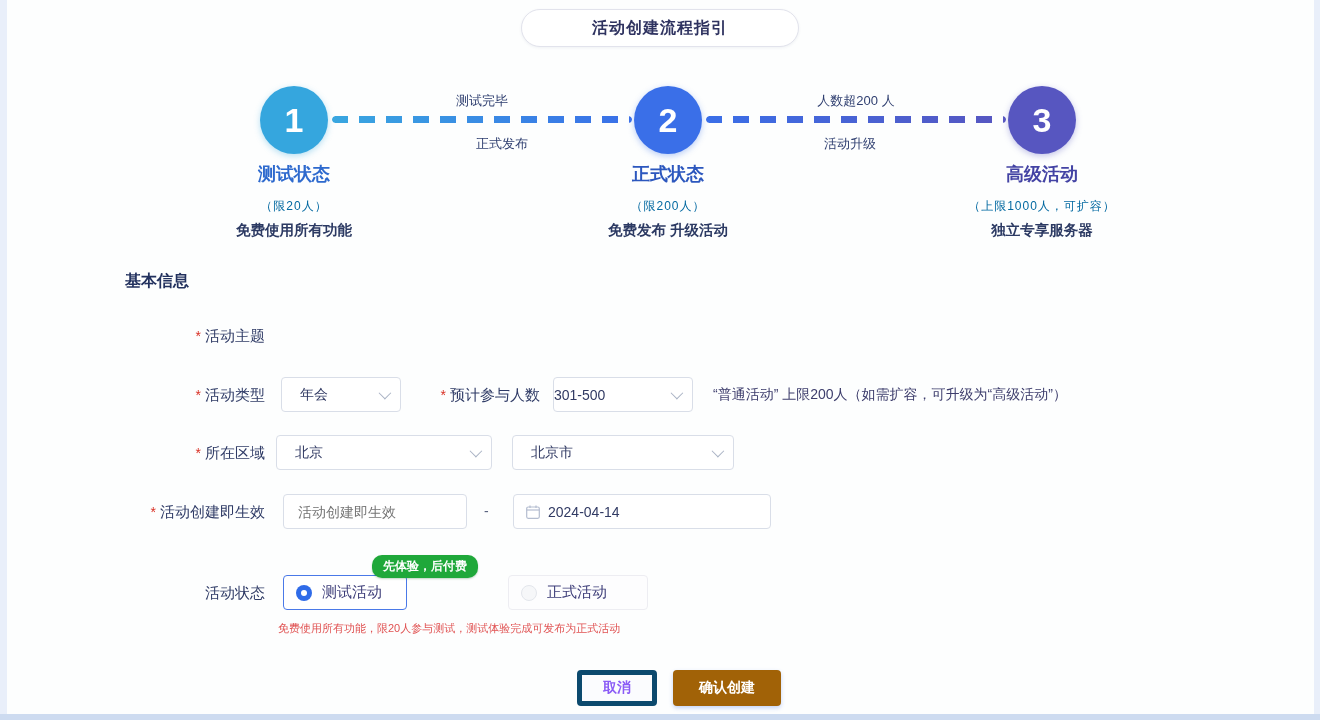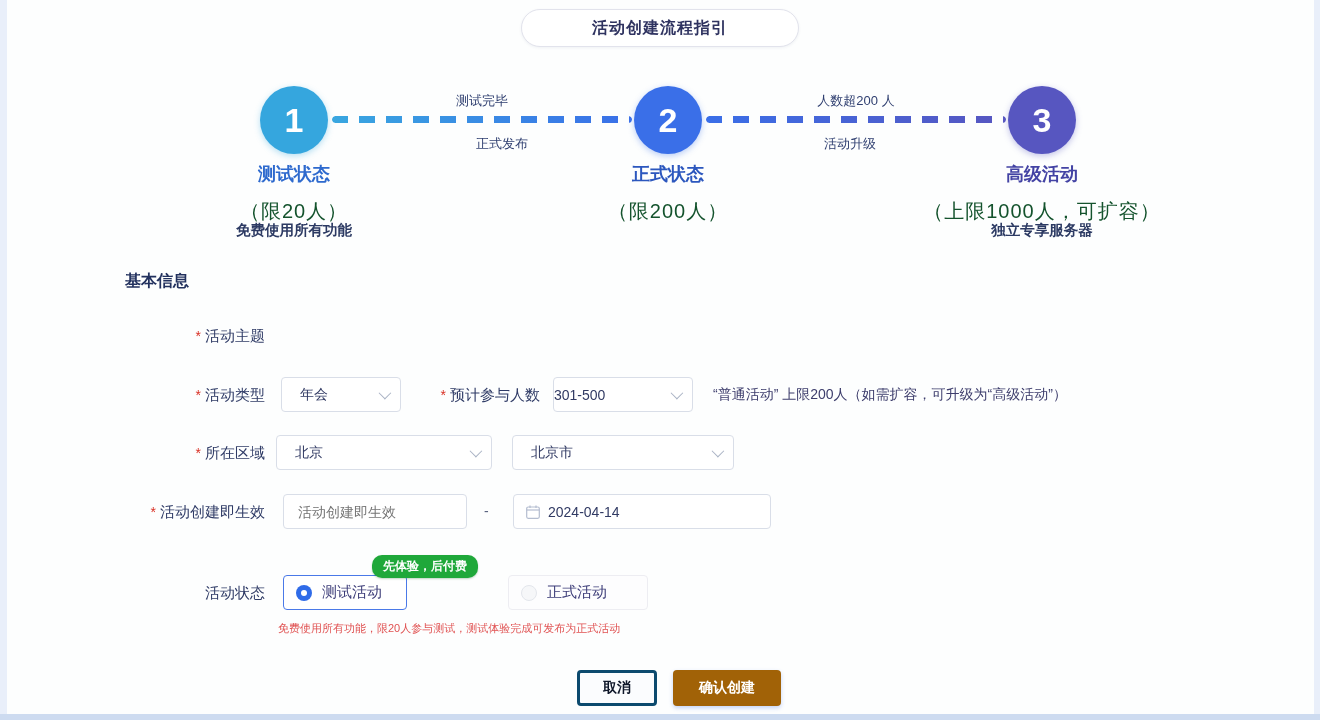--- a/index.html
+++ b/index.html
@@ -32,21 +32,21 @@
   .conn-label { position:absolute; width:300px; text-align:center; font-size:13px; color:#2f3f70; }
   .conn1-top { left:332px; top:92px; }
   .conn1-bot { left:352px; top:135px; }
   .conn2-top { left:706px; top:92px; }
   .conn2-bot { left:700px; top:135px; }
 
   .step-text { position:absolute; width:300px; text-align:center; }
   .st1 { left:144px; } .st2 { left:518px; } .st3 { left:892px; }
   .step-title { top:162px; font-size:18px; font-weight:bold; }
   .st1.step-title { color:#2e6ace; } .st2.step-title { color:#2c57be; } .st3.step-title { color:#4343a4; }
-  .step-limit { top:198px; font-size:20px; color:#14532d; letter-spacing:1px; }
+  .step-limit { top:198px; font-size:12px; color:#0369a1; letter-spacing:1px; }
   .step-desc { top:221px; font-size:14.5px; font-weight:600; color:#2c3a63; }
 
   
   .section-title { position:absolute; left:125px; top:271px; font-size:16px; font-weight:bold; color:#22315e; }
   .f-label { position:absolute; width:150px; text-align:right; font-size:15px; color:#2f3b66; }
   .req::before { content:"*"; color:#d93025; margin-right:4px; font-size:14px; }
   .box { position:absolute; background:#fff; border:1px solid #d9dee8; border-radius:4px; height:35px;
     display:flex; align-items:center; font-size:14px; color:#313a63; }
   .chev { margin-left:auto; margin-right:12px; width:9px; height:9px; border-right:1.6px solid #a9b2c4;
     border-bottom:1.6px solid #a9b2c4; transform:rotate(45deg) translateY(-2px); flex:0 0 auto; }
@@ -65,21 +65,21 @@
   .dot-on { background:#2f6be8; position:relative; }
   .dot-on::after { content:""; position:absolute; left:5px; top:5px; width:6px; height:6px; border-radius:50%; background:#fff; }
   .dot-off { background:#f6f7f9; border:1px solid #e3e6ec; }
   .badge { position:absolute; left:372px; top:555px; height:23px; padding:0 11px; border-radius:10px;
     background:#1fa83a; color:#fff; font-size:12px; font-weight:bold; display:flex; align-items:center; z-index:3;
     box-shadow:0 1px 2px rgba(0,90,20,.25); }
   .hint { position:absolute; left:278px; top:621px; font-size:11px; color:#e05252; }
 
   .btn { position:absolute; top:670px; height:36px; border-radius:4px; font-size:14px; font-weight:bold;
     display:flex; align-items:center; justify-content:center; cursor:pointer; font-family:inherit; border:none; }
-  .btn-cancel { left:577px; width:80px; background:#fbfcfe; border:3px solid #0c4a6e; color:#0f172a; }
+  .btn-cancel { left:577px; width:80px; background:#fbfcfe; border:5px solid #0c4a6e; color:#8b5cf6; }
   .btn-confirm { left:673px; width:108px; background:#a16207; color:#fff; box-shadow:0 2px 4px rgba(60,110,232,.3); }
 </style>
 </head>
 <body>
 
 <div class="page">
   <div class="edge edge-left"></div>
   <div class="edge edge-right"></div>
   <div class="edge edge-bottom"></div>
 
@@ -96,20 +96,21 @@
   <div class="conn-label conn1-bot">正式发布</div>
   <div class="conn-label conn2-top">人数超200 人</div>
   <div class="conn-label conn2-bot">活动升级</div>
 
   <div class="step-text step-title st1">测试状态</div>
   <div class="step-text step-limit st1">（限20人）</div>
   <div class="step-text step-desc st1">免费使用所有功能</div>
 
   <div class="step-text step-title st2">正式状态</div>
   <div class="step-text step-limit st2">（限200人）</div>
+  <div class="step-text step-desc st2">免费发布 升级活动</div>
 
   <div class="step-text step-title st3">高级活动</div>
   <div class="step-text step-limit st3">（上限1000人，可扩容）</div>
   <div class="step-text step-desc st3">独立专享服务器</div>
 
   <div class="section-title">基本信息</div>
 
   <div class="f-label req" style="left:115px; top:327px;">活动主题</div>
 
   <div class="f-label req" style="left:115px; top:386px;">活动类型</div>

